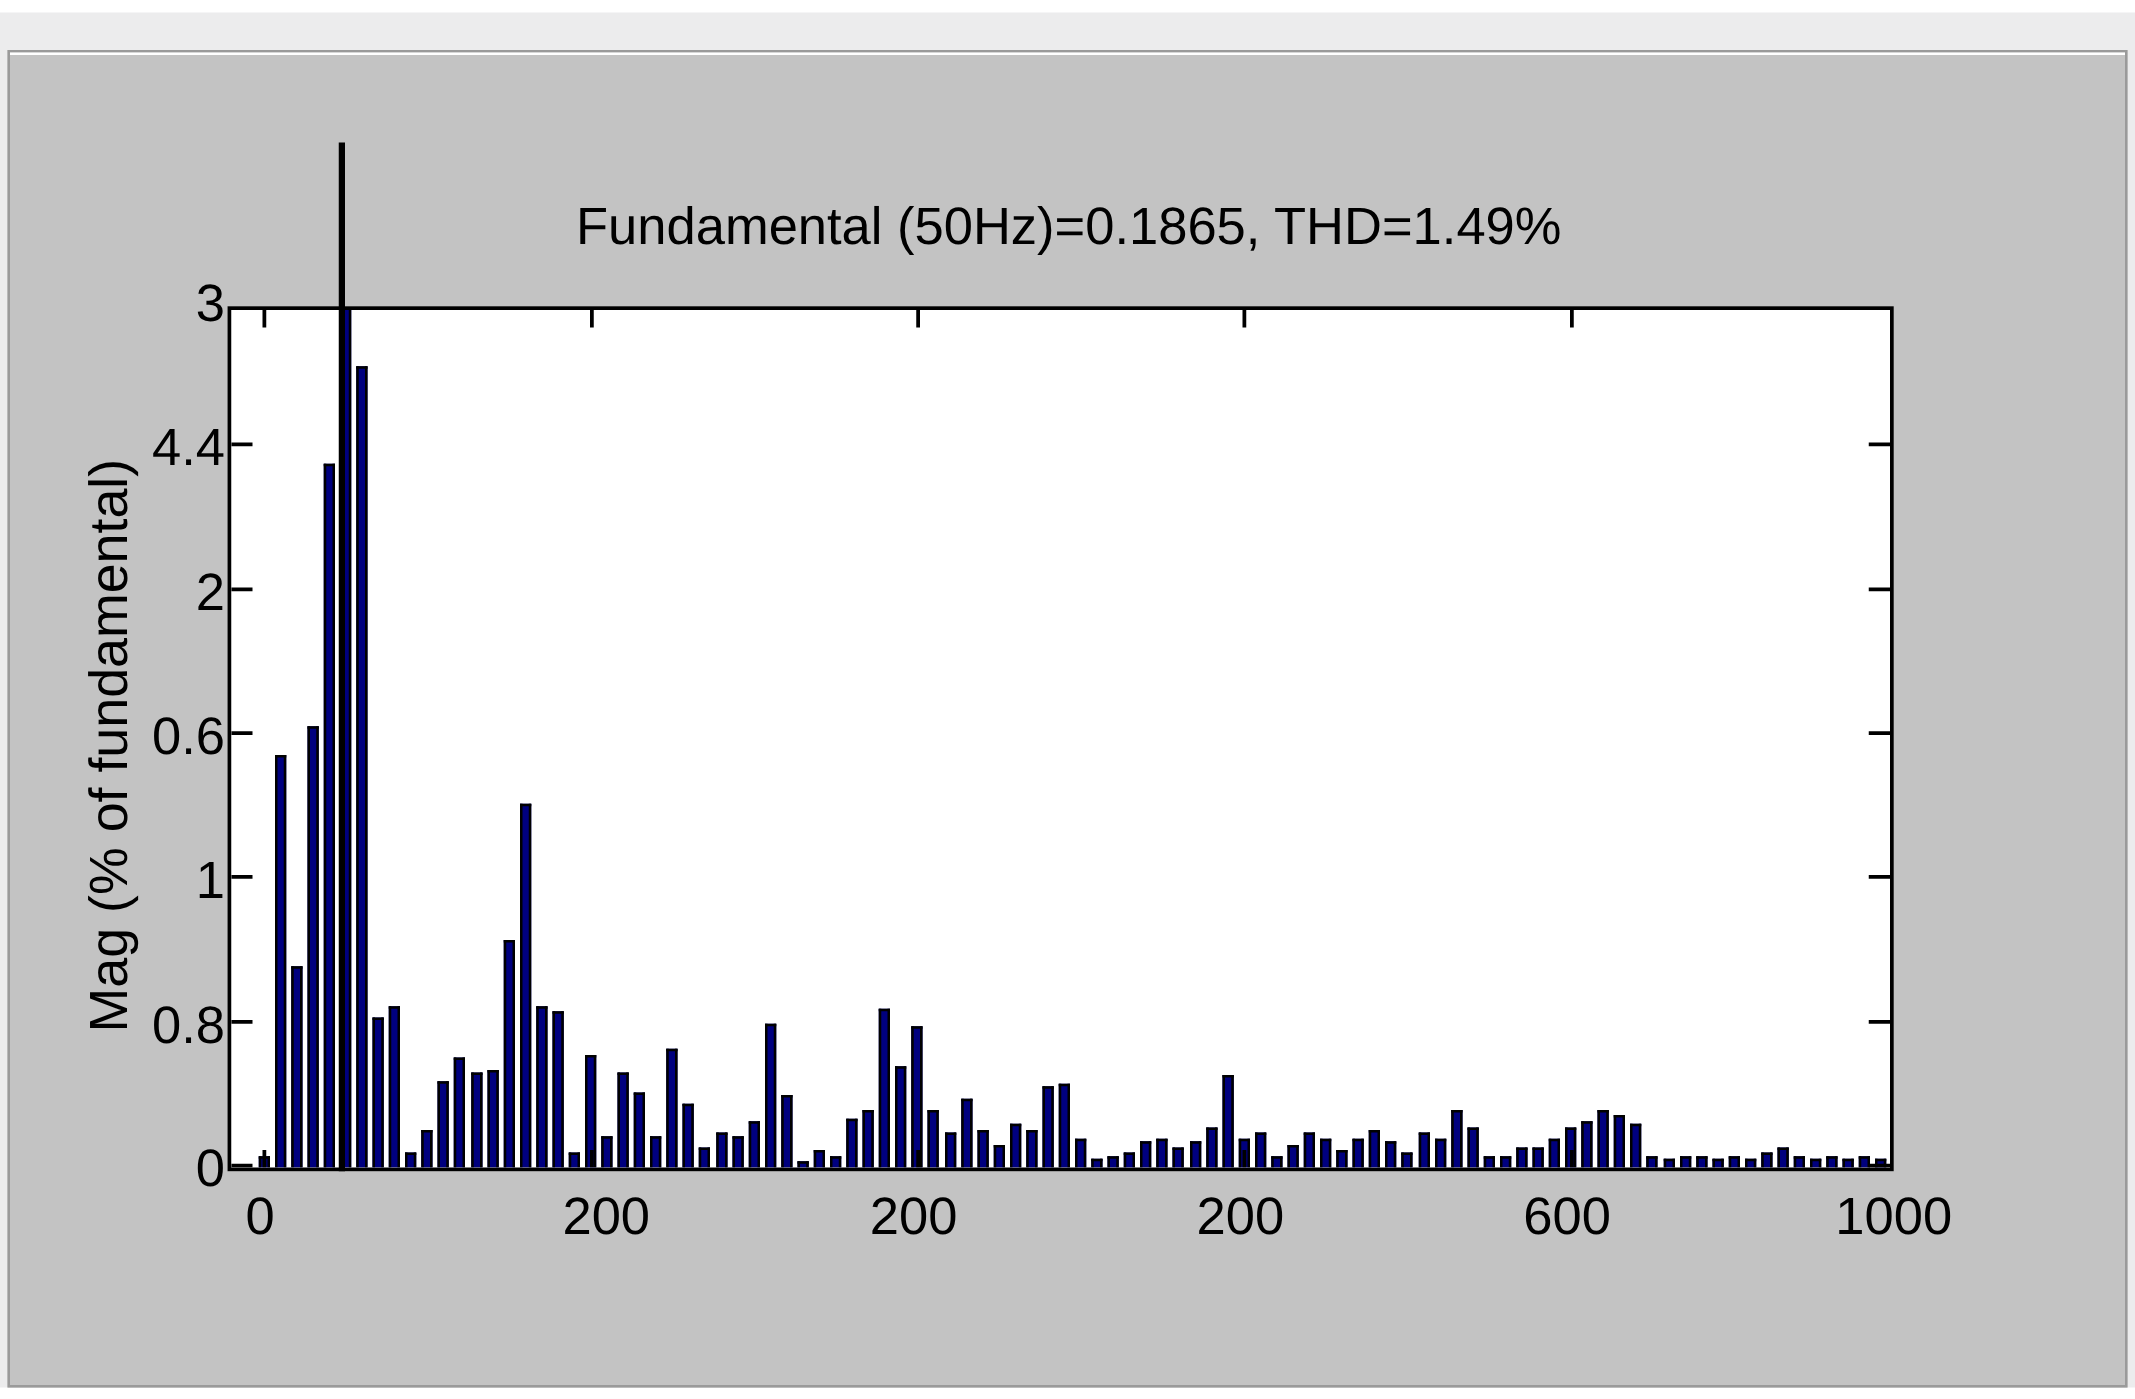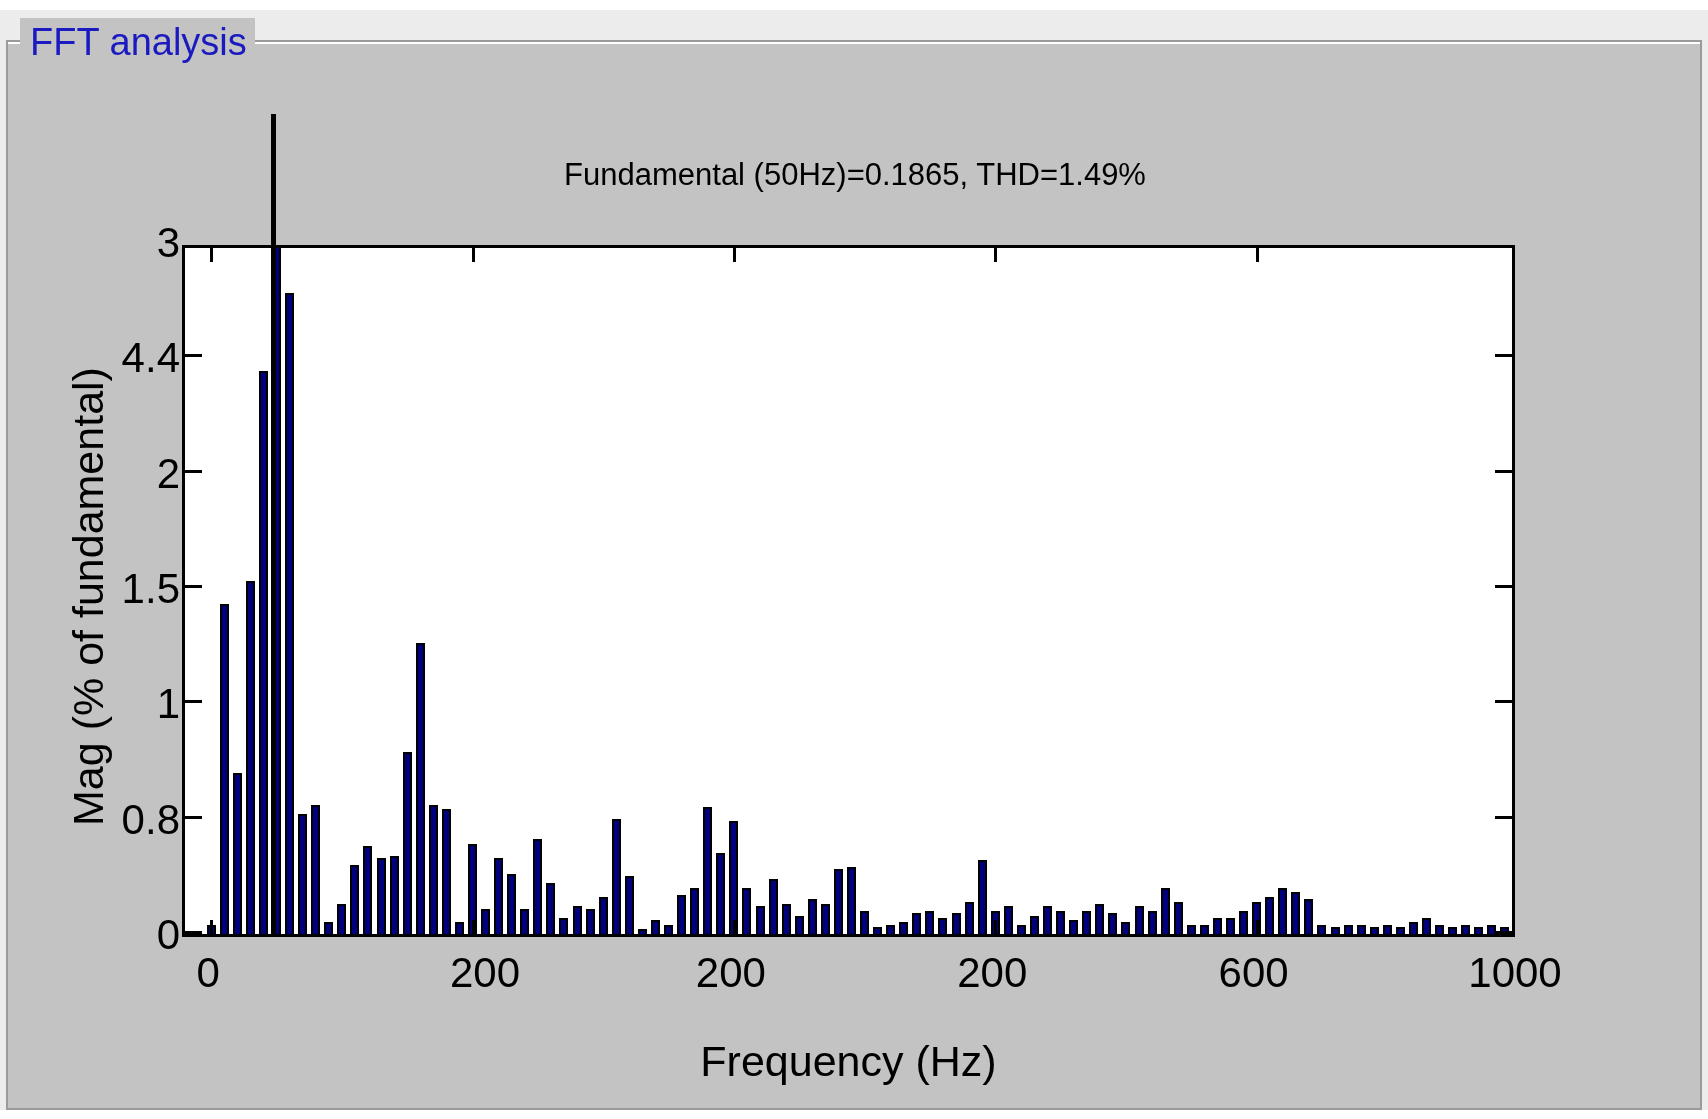--- a/index.html
+++ b/index.html
@@ -69,21 +69,21 @@
     height: 1055px;
     background: #c3c3c3;
   }
 
   .chart-title {
     position: absolute;
     left: 180px;
     top: 105px;
     width: 1330px;
     text-align: center;
-    font-size: 31px;
+    font-size: 42px;
     color: #000000;
     white-space: nowrap;
     font-family: "Liberation Sans", sans-serif;
   }
 
   
   .axes {
     position: absolute;
     left: 172px;
     top: 193px;
@@ -191,21 +191,20 @@
   }
 </style>
 </head>
 <body>
 
 <div id="app">
 
   <div class="panel-outer">
     <div class="panel-frame"></div>
     <div class="panel-frame-inner"></div>
-    <div class="panel-title">FFT analysis</div>
 
     <div class="figure">
 
       <div class="chart-title">Fundamental (50Hz)=0.1865, THD=1.49%</div>
 
       <div class="axes">
         <div class="plot-inner">
           <div class="bars" id="bars">
               <div class="bar" style="left: 21.6373px; width: 9px; height: 9.22667px;"></div>
               <div class="bar" style="left: 34.7059px; width: 9px; height: 329.853px;"></div>
@@ -337,32 +336,31 @@
         </div>
       </div>
 
       <div id="fundamental-holder">
           <div class="fundamental-line" style="left: 261.48px; top: 62px; height: 823px;"></div>
         </div>
       <div id="ytick-labels">
           <div class="ytick-label" style="top: 859px;">0</div>
           <div class="ytick-label" style="top: 743.667px;">0.8</div>
           <div class="ytick-label" style="top: 628.333px;">1</div>
-          <div class="ytick-label" style="top: 513px;">1.5</div>
+          <div class="ytick-label" style="top: 513px;">0.6</div>
           <div class="ytick-label" style="top: 397.667px;">2</div>
           <div class="ytick-label" style="top: 282.333px;">4.4</div>
           <div class="ytick-label" style="top: 167px;">3</div>
         </div>
       <div id="xtick-labels">
           <div class="xtick-label" style="left: 198.137px; top: 897px;">0</div>
           <div class="xtick-label" style="left: 475px; top: 897px;">200</div>
           <div class="xtick-label" style="left: 720.882px; top: 897px;">200</div>
           <div class="xtick-label" style="left: 982.255px; top: 897px;">200</div>
           <div class="xtick-label" style="left: 1243.63px; top: 897px;">600</div>
           <div class="xtick-label" style="left: 1505px; top: 897px;">1000</div>
         </div>
 
-      <div class="xlabel">Frequency (Hz)</div>
       <div class="ylabel">Mag (% of fundamental)</div>
     </div>
   </div>
 
 </div>
 
 </body></html>

